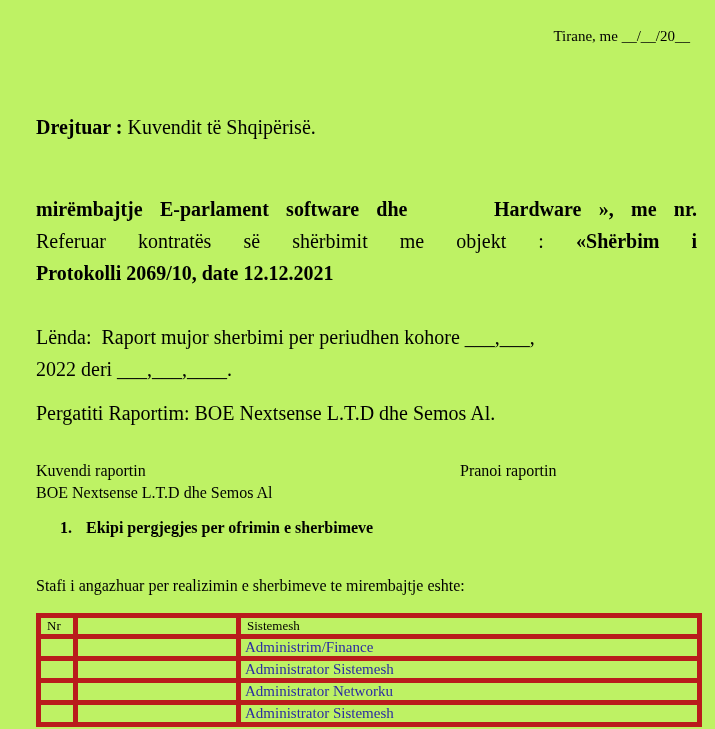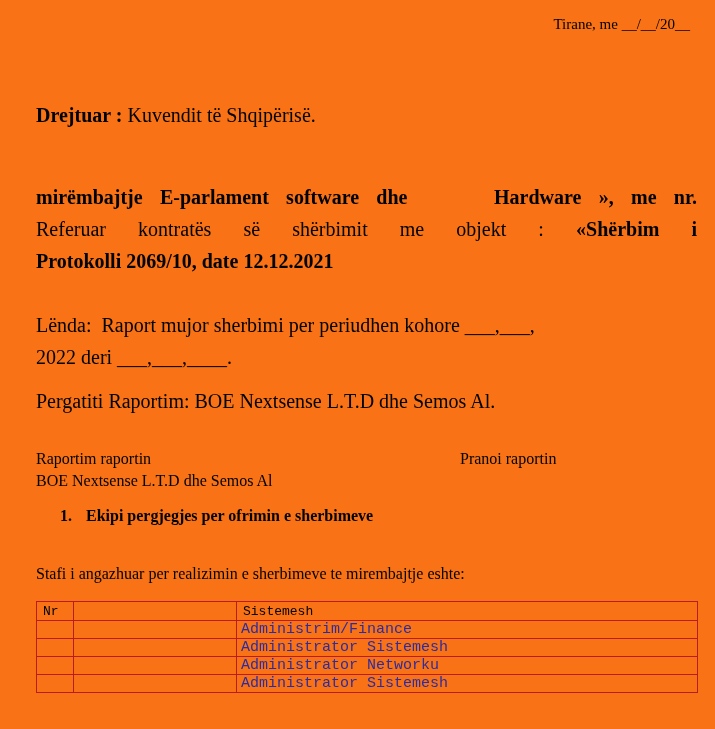--- a/index.html
+++ b/index.html
@@ -6,22 +6,22 @@
   html, body { background: #ffffff; }
   body {
     font-family: "Liberation Serif", "DejaVu Serif", serif;
     color: #000000;
     width: 715px;
   }
   .page {
     position: relative;
     width: 715px;
     height: 729px;
-    background: #f97316;
-    padding: 16px 18px 0 36px;
+    background: #bef264;
+    padding: 28px 18px 0 36px;
     overflow: hidden;
   }
   .date-line {
     font-size: 15px;
     line-height: 17px;
     text-align: right;
     padding-right: 7px;
   }
   .addressed {
     margin-top: 70px;
@@ -70,28 +70,27 @@
     font-size: 16px;
     line-height: 20px;
   }
   table.staff {
     margin-top: 17px;
     border-collapse: collapse;
     width: 661px;
     table-layout: fixed;
   }
   table.staff th, table.staff td {
-    border: 1px solid #b91c1c;
+    border: 5px solid #b91c1c;
     font-weight: normal;
     text-align: left;
     vertical-align: middle;
     padding: 0 4px;
     overflow: hidden;
     white-space: nowrap;
-    font-family: Liberation Mono, monospace;
   }
   table.staff th {
     font-size: 13px;
     height: 19px;
     padding-left: 6px;
   }
   table.staff td {
     font-size: 15px;
     height: 18px;
   }
@@ -116,21 +115,21 @@
 
   <div class="subject">
     <div>Lënda:&nbsp; Raport mujor sherbimi per periudhen kohore ___,___,</div>
     <div>2022 deri ___,___,____.</div>
   </div>
 
   <div class="prepared">Pergatiti Raportim: BOE Nextsense L.T.D dhe Semos Al.</div>
 
   <div class="signatures">
     <div class="sig-left">
-      <div>Raportim raportin</div>
+      <div>Kuvendi raportin</div>
       <div>BOE Nextsense L.T.D dhe Semos Al</div>
     </div>
     <div class="sig-right">
       <div>Pranoi raportin</div>
     </div>
   </div>
 
   <div class="section-heading">
     <span>1.</span>
     <span>Ekipi pergjegjes per ofrimin e sherbimeve</span>

